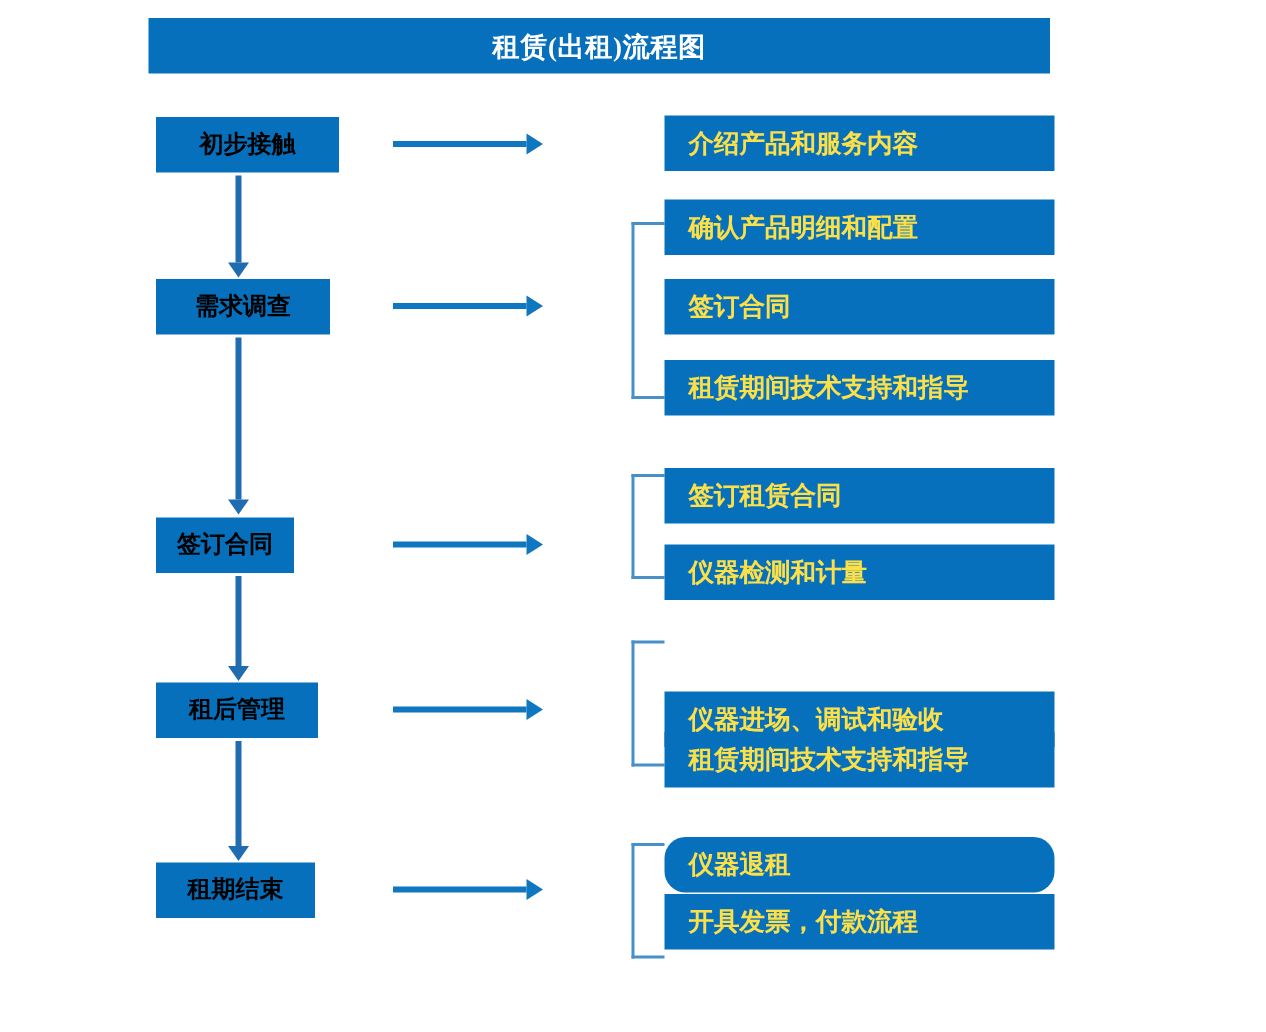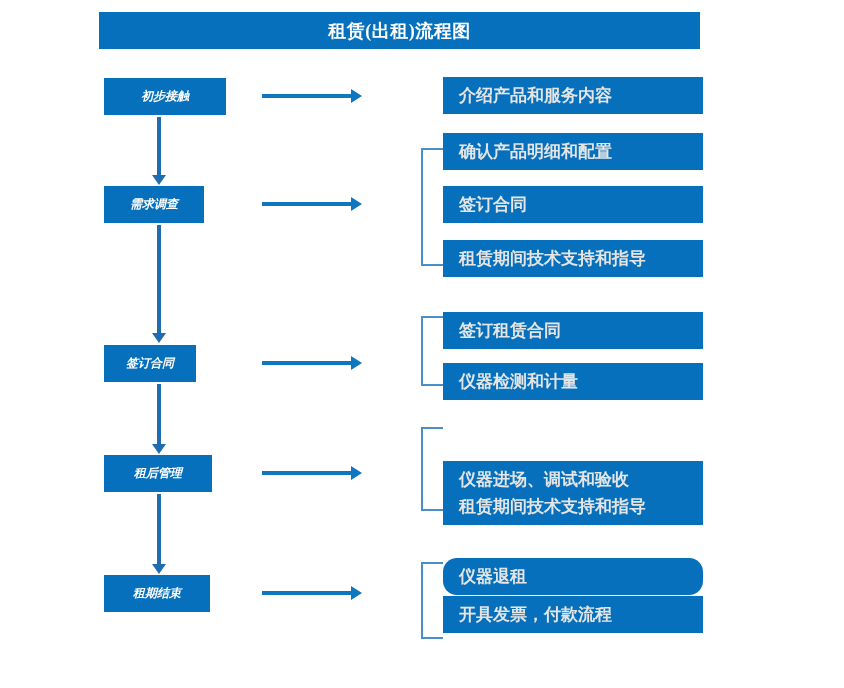--- a/index.html
+++ b/index.html
@@ -38,38 +38,37 @@
     align-items: center;
     justify-content: center;
     letter-spacing: 0.5px;
   }
 
   
   .stage-box {
     position: absolute;
     height: 37px;
     background: #0670bd;
-    color: #ffffff;
-    font-size: 12px;
+    color: #000000;
+    font-size: 16px;
     font-weight: bold;
     display: flex;
     align-items: center;
     justify-content: center;
     white-space: nowrap;
-    font-style: italic;
   }
 
   
   .detail-box {
     position: absolute;
     left: 443px;
     width: 260px;
     height: 37px;
     background: #0670bd;
-    color: #e5e5e5;
+    color: #fde047;
     font-size: 17px;
     font-weight: bold;
     display: flex;
     align-items: center;
     padding-left: 16px;
     box-sizing: border-box;
     white-space: nowrap;
   }
 
   
@@ -131,21 +130,21 @@
 </style>
 </head>
 <body>
 
 <div id="canvas">
 
   <div class="title-bar">租赁(出租)流程图</div>
 
   <div class="stage-box" style="left:104px; top:78px; width:122px;">初步接触</div>
 
-  <div class="stage-box" style="left:104px; top:186px; width:100px;">需求调查</div>
+  <div class="stage-box" style="left:104px; top:186px; width:116px;">需求调查</div>
 
   <div class="stage-box" style="left:104px; top:345px; width:92px;">签订合同</div>
 
   <div class="stage-box" style="left:104px; top:455px; width:108px;">租后管理</div>
 
   <div class="stage-box" style="left:104px; top:575px; width:106px;">租期结束</div>
 
   <div class="v-arrow" style="left:151px; top:117px; height:68px;">
     <div class="shaft" style="height:58px;"></div>
     <div class="head" style="top:58px;"></div>

